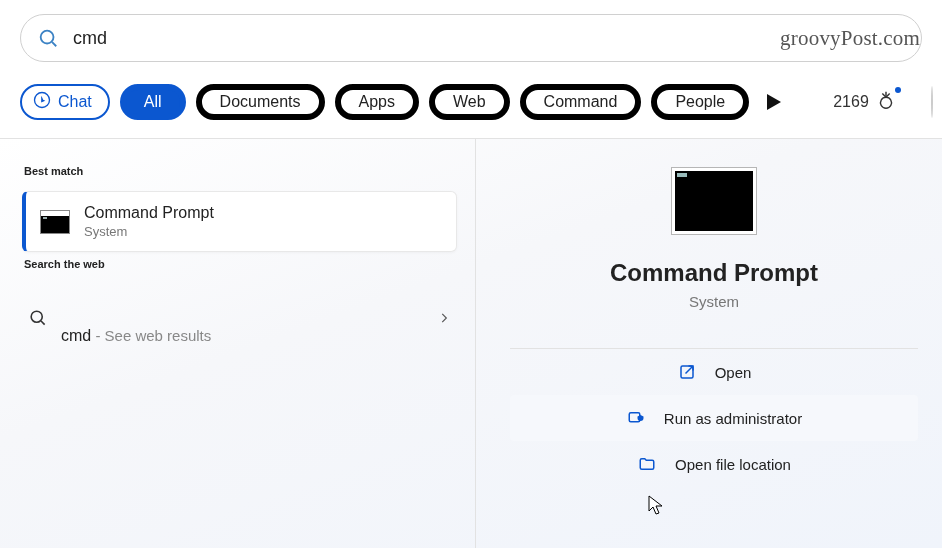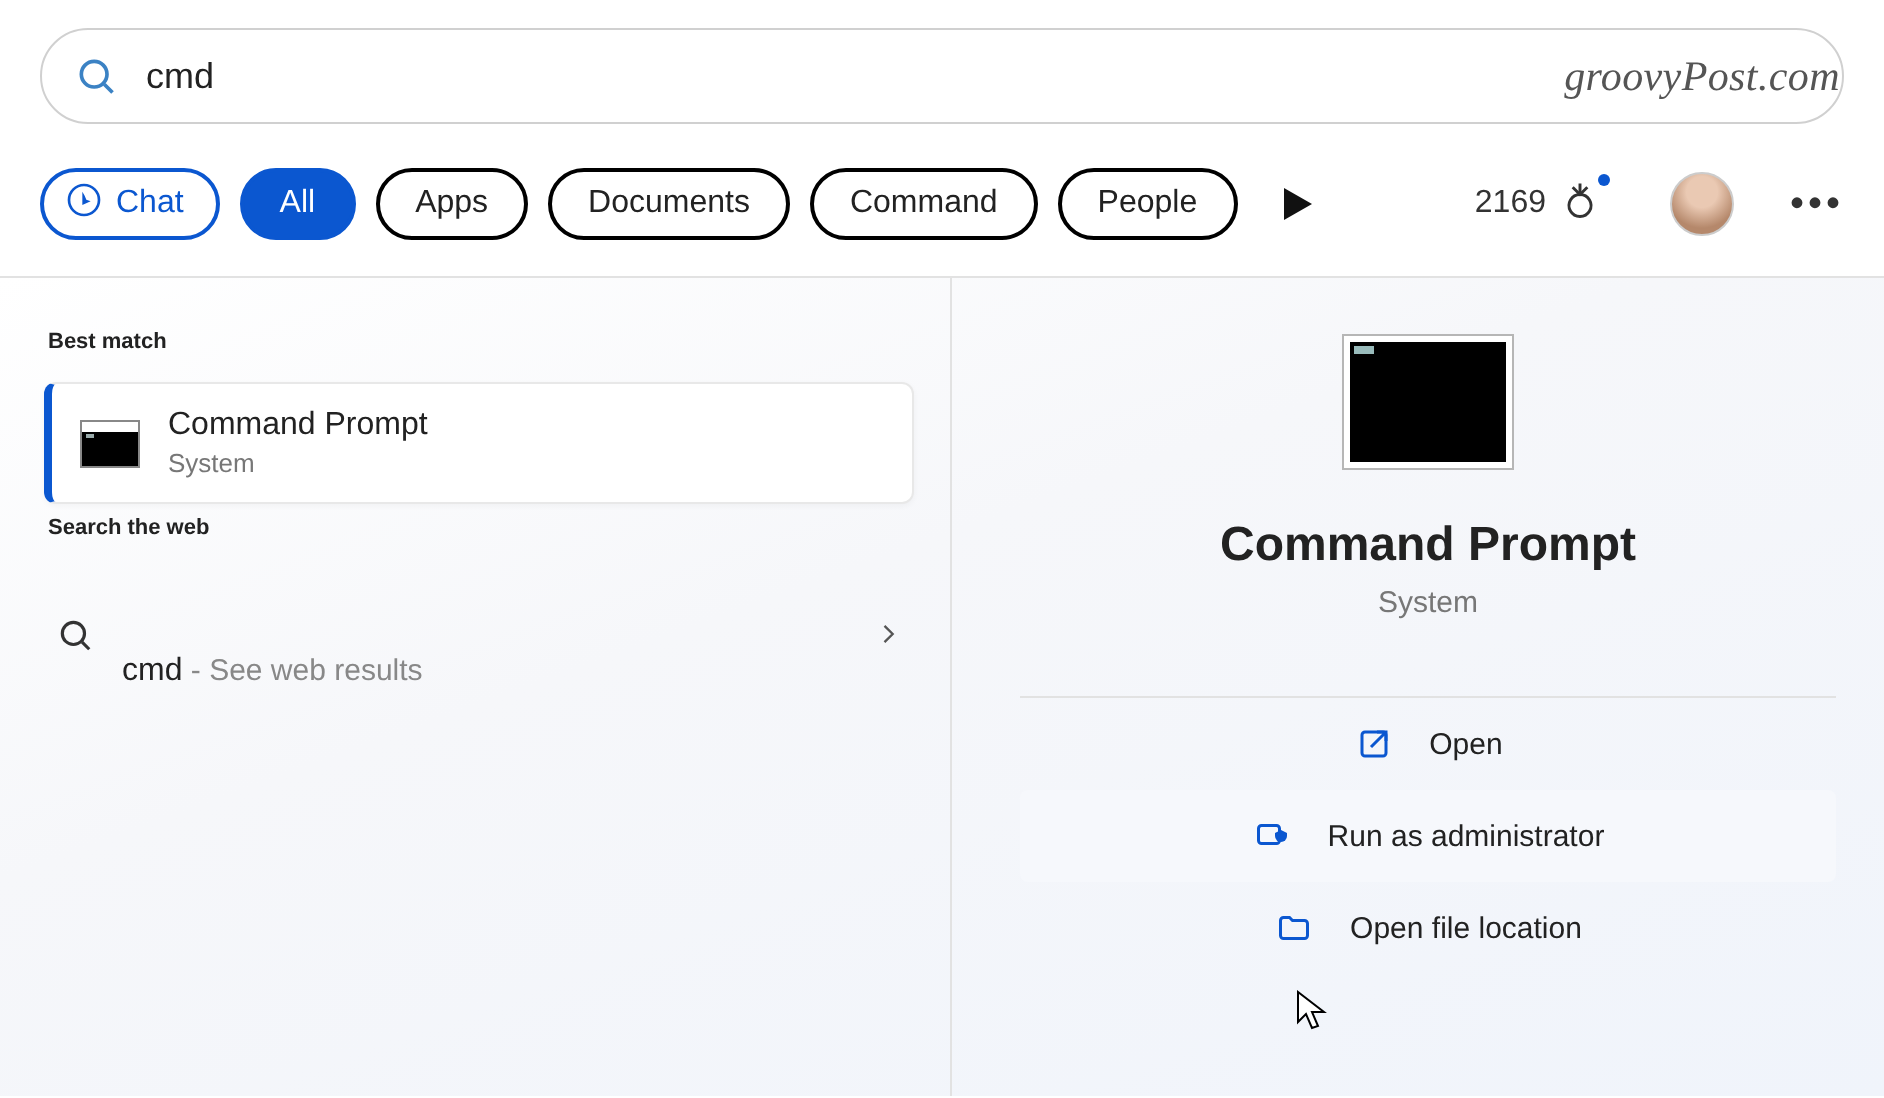--- a/index.html
+++ b/index.html
@@ -31,38 +31,37 @@
     color: #222;
     background: transparent;
   }
   .watermark {
     position: absolute;
     right: 22px;
     top: 26px;
     font-family: "Times New Roman", serif;
     font-size: 21px;
     color: #555;
-    font-style: italic;
     pointer-events: none;
     letter-spacing: 0.2px;
   }
   .filter-row {
     display: flex;
     align-items: center;
     padding: 22px 20px 18px 20px;
     gap: 10px;
   }
   .pill {
     display: inline-flex;
     align-items: center;
     justify-content: center;
     height: 36px;
     padding: 12px 18px;
     border-radius: 18px;
-    border: 2px solid #000000;
+    border: 6px solid #000000;
     background: #fff;
     font-size: 16px;
     color: #222;
     cursor: pointer;
   }
   .pill.chat {
     border: 2px solid #0b57d0;
     color: #0b57d0;
     padding: 0 16px 0 10px;
     gap: 6px;
@@ -251,24 +250,27 @@
           <circle cx="12" cy="12" r="9"></circle>
           <path d="M11 7 v8 l5 -2.2 -2.6 -1 -1 -2.4" fill="#0b57d0" stroke="none"></path>
         </svg>
     </span>
     <span>Chat</span>
   </div>
   <div class="pill all">
       <span>All</span>
     </div>
   <div class="pill">
+      <span>Documents</span>
+    </div>
+  <div class="pill">
       <span>Apps</span>
     </div>
   <div class="pill">
-      <span>Documents</span>
+      <span>Web</span>
     </div>
   <div class="pill">
       <span>Command</span>
     </div>
   <div class="pill">
       <span>People</span>
     </div>
   <div class="play-btn">
     <svg width="14" height="16" viewBox="0 0 14 16">
         <path d="M0 0 L14 8 L0 16 Z" fill="#111"></path>

